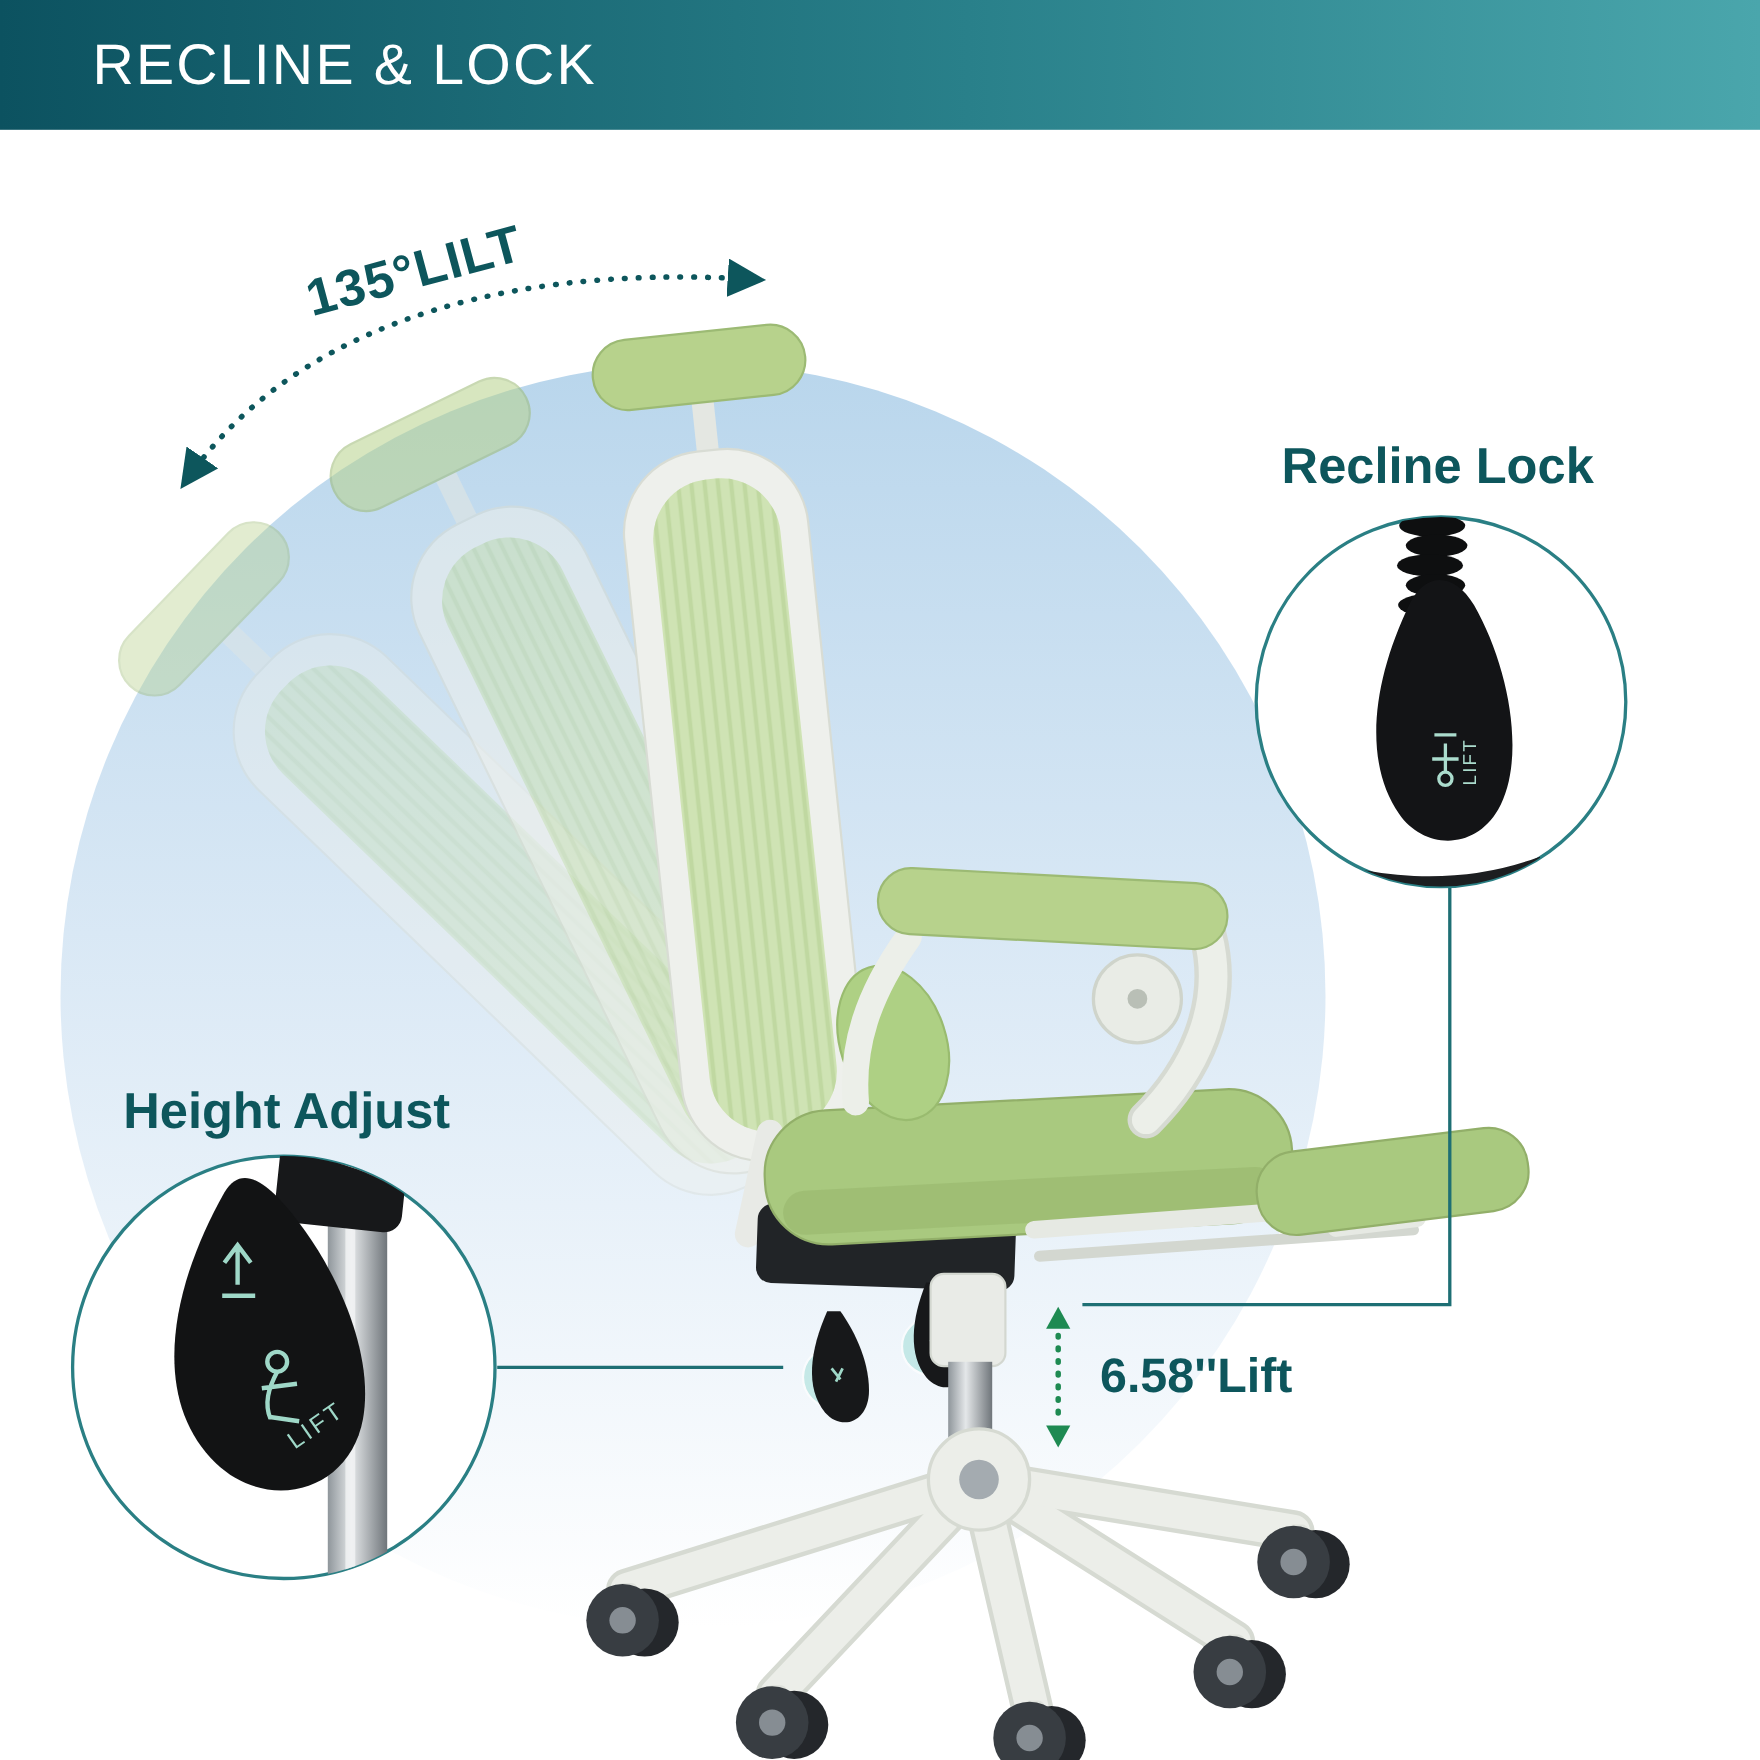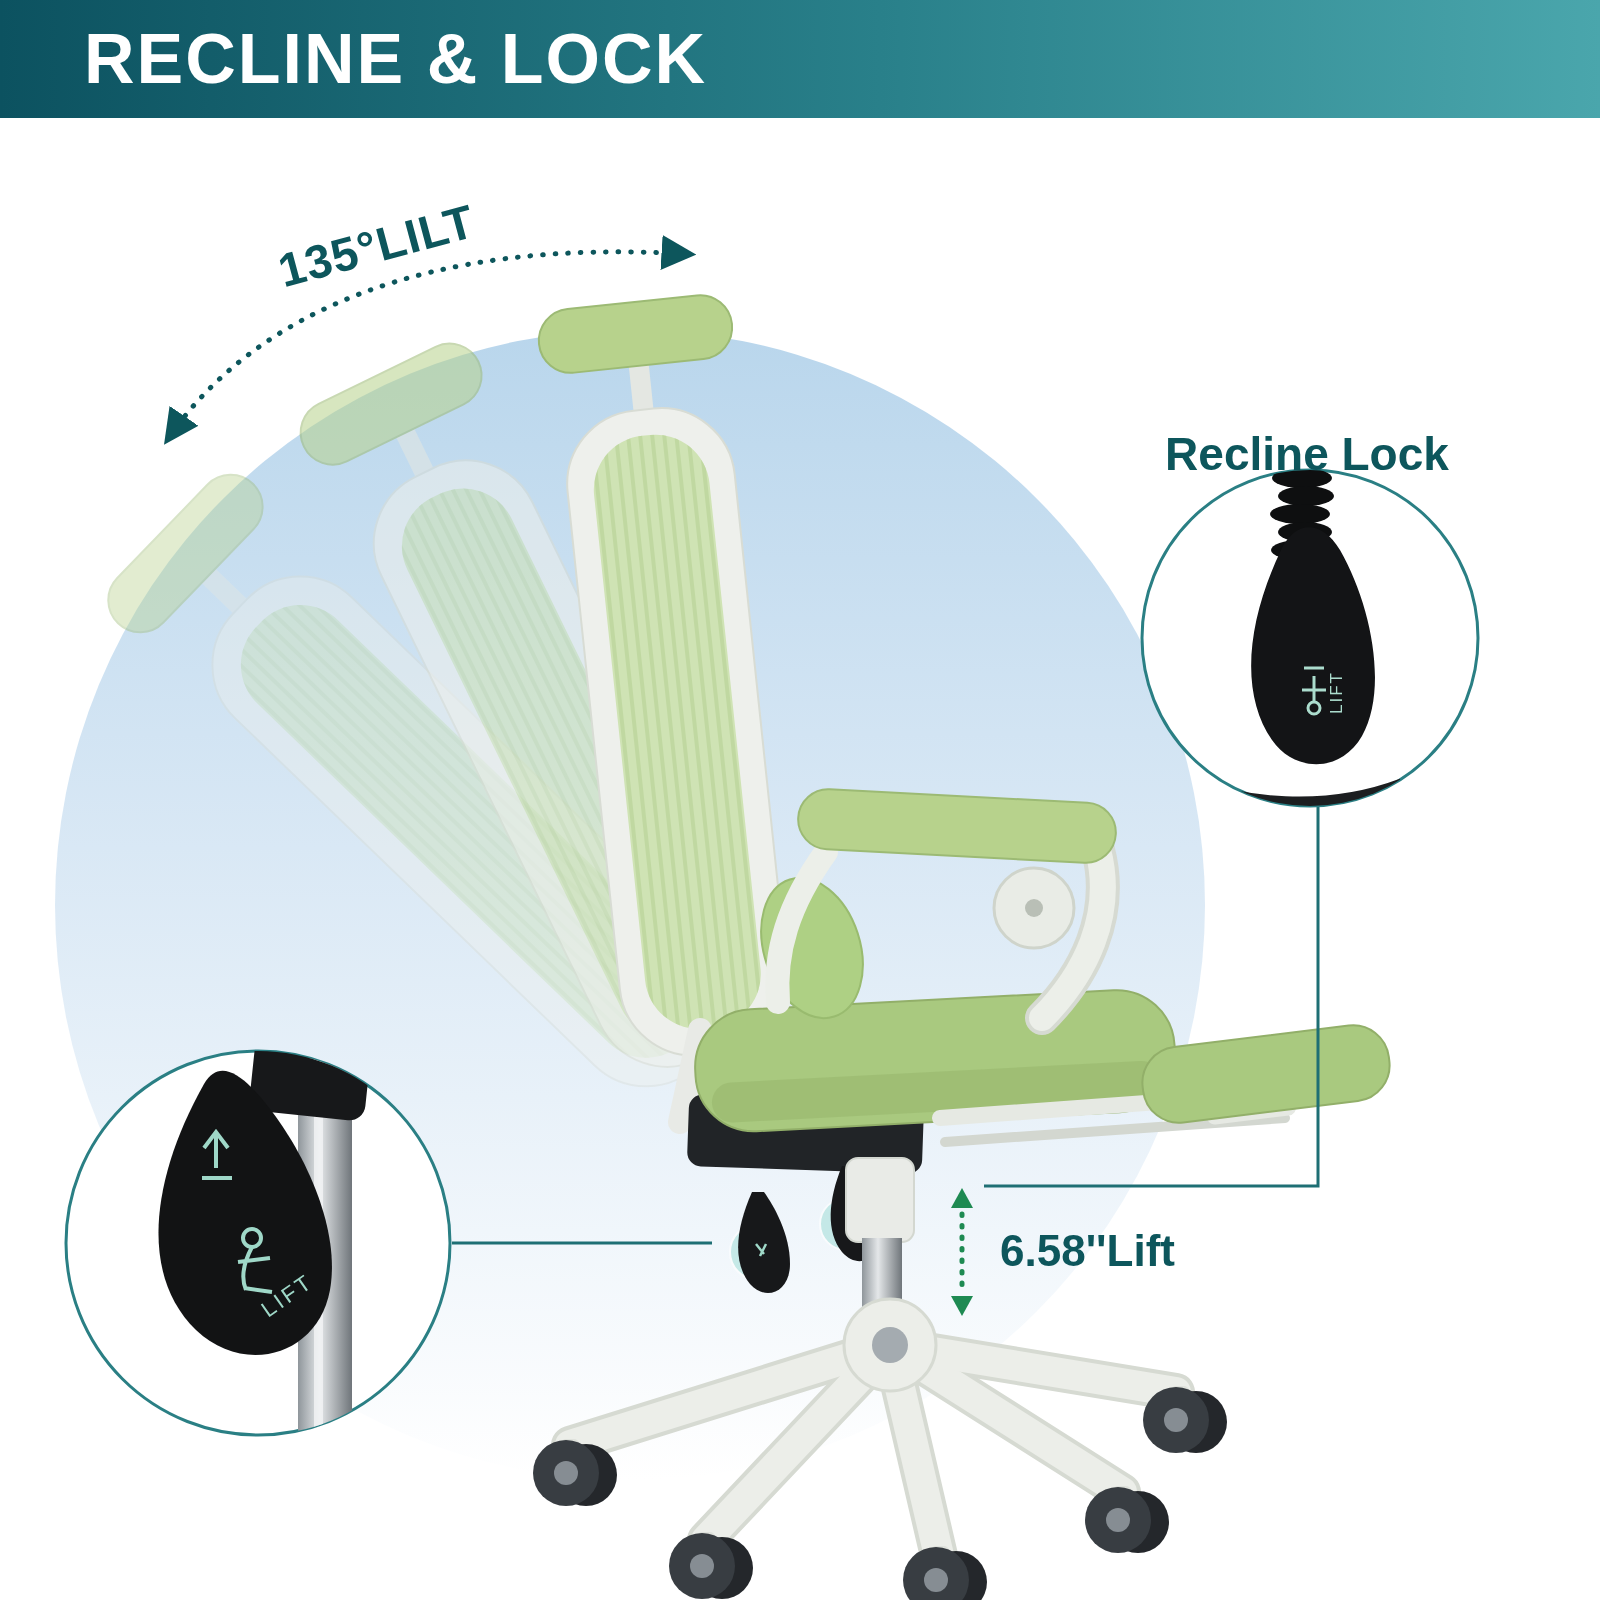--- a/index.html
+++ b/index.html
@@ -5,27 +5,27 @@
   * { margin:0; padding:0; box-sizing:border-box; }
   html,body { background:#ffffff; }
   body { width:1600px; height:1600px; font-family:"Liberation Sans", sans-serif; }
   .page { position:relative; width:1600px; height:1600px; overflow:hidden; background:#ffffff; }
 
   .banner {
     position:absolute; top:0; left:0; width:1600px; height:118px;
     background:linear-gradient(90deg,#0c5260 0%, #29808a 55%, #4aa6ac 100%);
     display:flex; align-items:center; padding-left:84px;
   }
-  .banner h1 { color:#ffffff; font-size:70px; font-weight:700; letter-spacing:2px; }
+  .banner h1 { color:#ffffff; font-size:52px; font-weight:400; letter-spacing:2px; }
 
   svg.scene { position:absolute; left:0; top:0; width:1600px; height:1600px; }
 
   .label { position:absolute; color:#0d565c; font-weight:800; white-space:nowrap; }
   .tilt    { left:276px;  top:218px;  font-size:47px; transform:rotate(-15deg); letter-spacing:1px; }
-  .recline { left:1127px; top:396px;  width:360px; text-align:center; font-size:46px;margin-top:31px; }
+  .recline { left:1127px; top:396px;  width:360px; text-align:center; font-size:46px; }
   .height  { left:112px;  top:982px;  font-size:46px; }
   .lift    { left:1000px; top:1226px; font-size:44px; }
 </style>
 </head>
 <body>
 
 <div class="page">
 
   <svg class="scene" viewBox="0 0 1600 1600">
     <defs>
@@ -188,15 +188,16 @@
       </g>
     </g>
   </svg>
 
   <div class="banner">
     <h1>RECLINE &amp; LOCK</h1>
   </div>
 
   <div class="label tilt">135°LILT</div>
   <div class="label recline">Recline Lock</div>
+  <div class="label height">Height Adjust</div>
   <div class="label lift">6.58''Lift</div>
 
 </div>
 
 </body></html>

